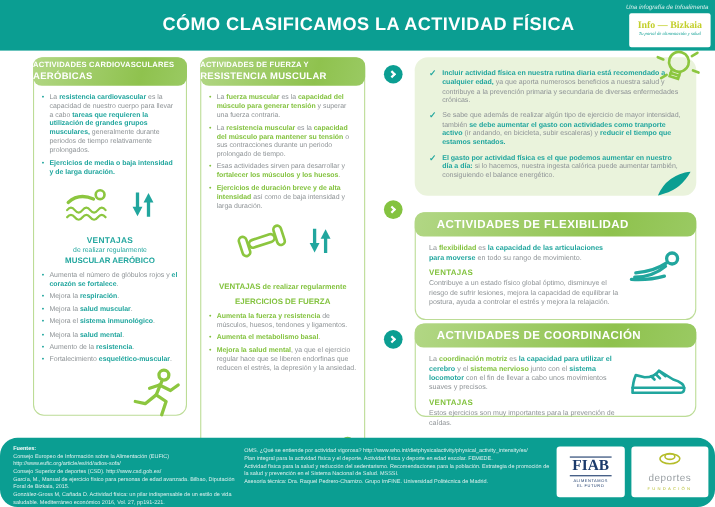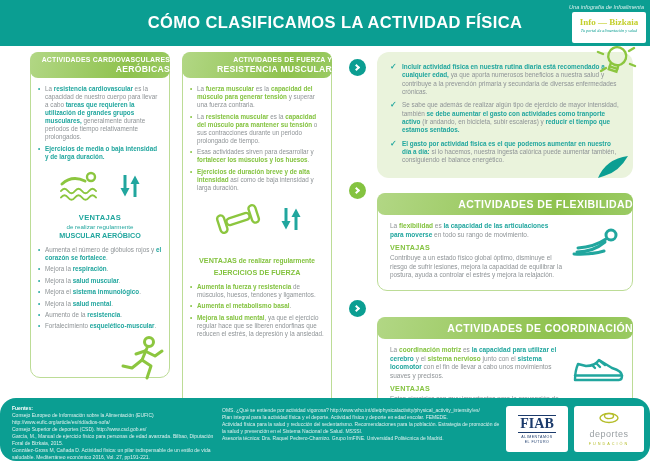--- a/index.html
+++ b/index.html
@@ -14,21 +14,21 @@
   .tagline { position:absolute; top:4px; right:6px; color:#d8efec; font-size:5.6px; font-style:italic; }
   .logo-card { position:absolute; top:12px; right:4px; width:74px; height:31px; background:#fff;
                border-radius:2px; text-align:center; padding-top:5px; }
   .logo-title { color:#c3cf2c; font-family:"Liberation Serif", serif; font-weight:bold; font-size:9px; }
   .logo-sub { color:#0b9e92; font-family:"Liberation Serif", serif; font-style:italic; font-size:4.2px; margin-top:1px; }
 
   
   .card { position:absolute; background:#fff; border:1.5px solid #bcdc96; border-radius:10px; }
   .card-bar { position:absolute; top:-1px; left:-1px; right:-1px; height:26px; border-radius:8px;
               background:linear-gradient(105deg,#b2d785 0%,#8fc24e 70%,#9aca63 100%);
-              color:#fff; font-weight:bold; text-align:right;
+              color:#fff; font-weight:bold; text-align:left;
               display:flex; flex-direction:column; justify-content:center; line-height:1.18; }
   .card-bar .l1 { font-size:6.9px; letter-spacing:.2px; }
   .card-bar .l2 { font-size:8.6px; letter-spacing:.3px; }
 
   
   .colcard .content { position:absolute; top:32px; left:7px; right:7px; }
   .blist { list-style:none; }
   .blist li { position:relative; padding-left:7px; margin-bottom:3.4px; font-size:6.3px; line-height:1.28; color:#8e9396; }
   .blist li::before { content:"•"; position:absolute; left:0; top:0; }
   .teal-dots li::before { color:#21a69e; }
@@ -50,21 +50,21 @@
   .corner-icon { position:absolute; }
 
   
   .tips { position:absolute; left:377px; top:52px; width:256px; height:126px;
           background:#eaf3dc; border-radius:12px; padding:11px 12px 6px 13px; }
   .tips ul { list-style:none; }
   .tips li { position:relative; padding-left:12px; margin-bottom:5px; font-size:6.4px; line-height:1.3; color:#8e9396; }
   .tips li::before { content:"\2713"; position:absolute; left:0; top:-1px; color:#21a69e; font-weight:bold; font-size:8px; }
 
   .rightcard .card-bar { height:22px; }
-  .rightcard .card-bar .single { font-size:10.5px; letter-spacing:.4px; }
+  .rightcard .card-bar .single { font-size:10.5px; letter-spacing:.4px;margin-left:20px; }
   .rightcard .content { position:absolute; top:28px; left:12px; right:12px; }
   .rich-p { font-size:6.5px; line-height:1.32; color:#8e9396; margin-bottom:4px; }
   .vlabel { font-size:7.2px; font-weight:bold; color:#84c340; letter-spacing:.3px; margin-bottom:2px; }
   .vtext { font-size:6.4px; line-height:1.32; color:#8e9396; }
 
   .chev { position:absolute; width:17px; height:17px; border-radius:50%;
           display:flex; align-items:center; justify-content:center; }
   .chev .arrowglyph { width:5px; height:5px; border-right:2.2px solid #fff; border-top:2.2px solid #fff;
                       transform:rotate(45deg); margin-right:2px; }
   .chev-teal { background:#0b9e92; }
@@ -255,21 +255,21 @@
         <path d="M40 13 Q28 21 12 22"></path>
         <path d="M39 16 Q27 26 11 26"></path>
         <path d="M8 28 Q24 29 38 25"></path>
       </svg>
     </span>
   </div>
   <div class="chev chev-green" style="left:349px; top:182px;">
       <span class="arrowglyph"></span>
     </div>
 
-  <div class="card rightcard" style="left:377px; top:317px; width:256px; height:101px;padding-left:13px;">
+  <div class="card rightcard" style="left:377px; top:294px; width:256px; height:85px;padding-left:13px;">
     <div class="card-bar">
       <div class="single">ACTIVIDADES DE COORDINACIÓN</div>
     </div>
     <div class="content" style="right:66px;">
       <div class="rich-p"><span>La </span><span class="seg-g">coordinación motriz</span><span> es </span><span class="seg-t">la capacidad para utilizar el cerebro</span><span> y el </span><span class="seg-g">sistema nervioso</span><span> junto con el </span><span class="seg-t">sistema locomotor</span><span> con el fin de llevar a cabo unos movimientos suaves y precisos.</span></div>
       <div class="vlabel">VENTAJAS</div>
       <div class="vtext">Estos ejercicios son muy importantes para la prevención de caídas.</div>
     </div>
     <span class="shoe-icon">
       <svg width="52" height="34" viewBox="0 0 52 34" fill="none" stroke="#21a69e" stroke-width="2.4" stroke-linecap="round" stroke-linejoin="round">

